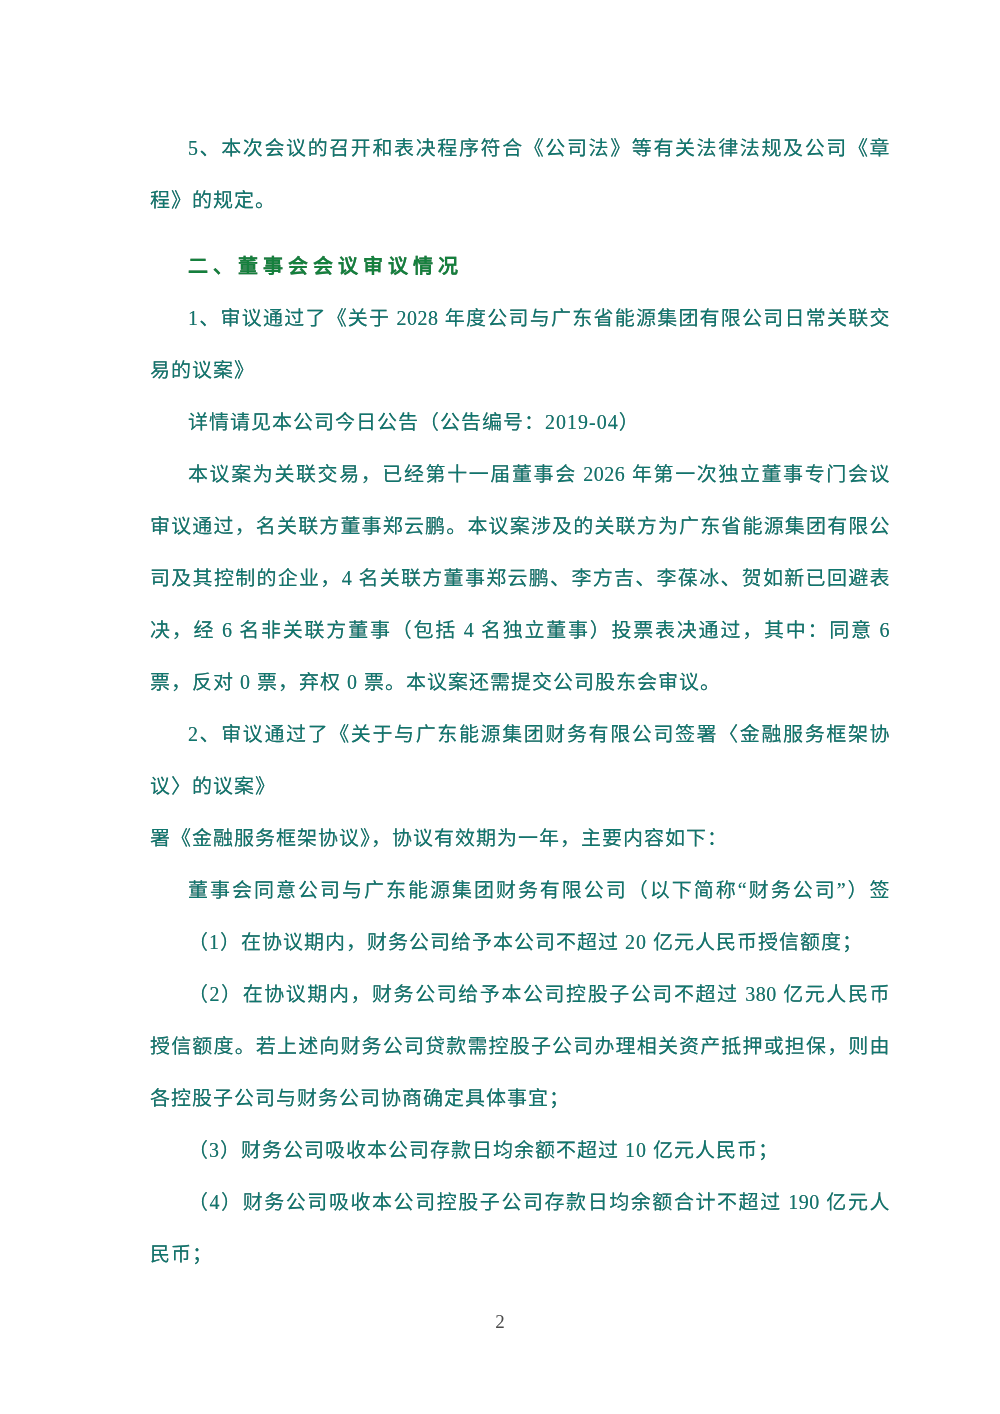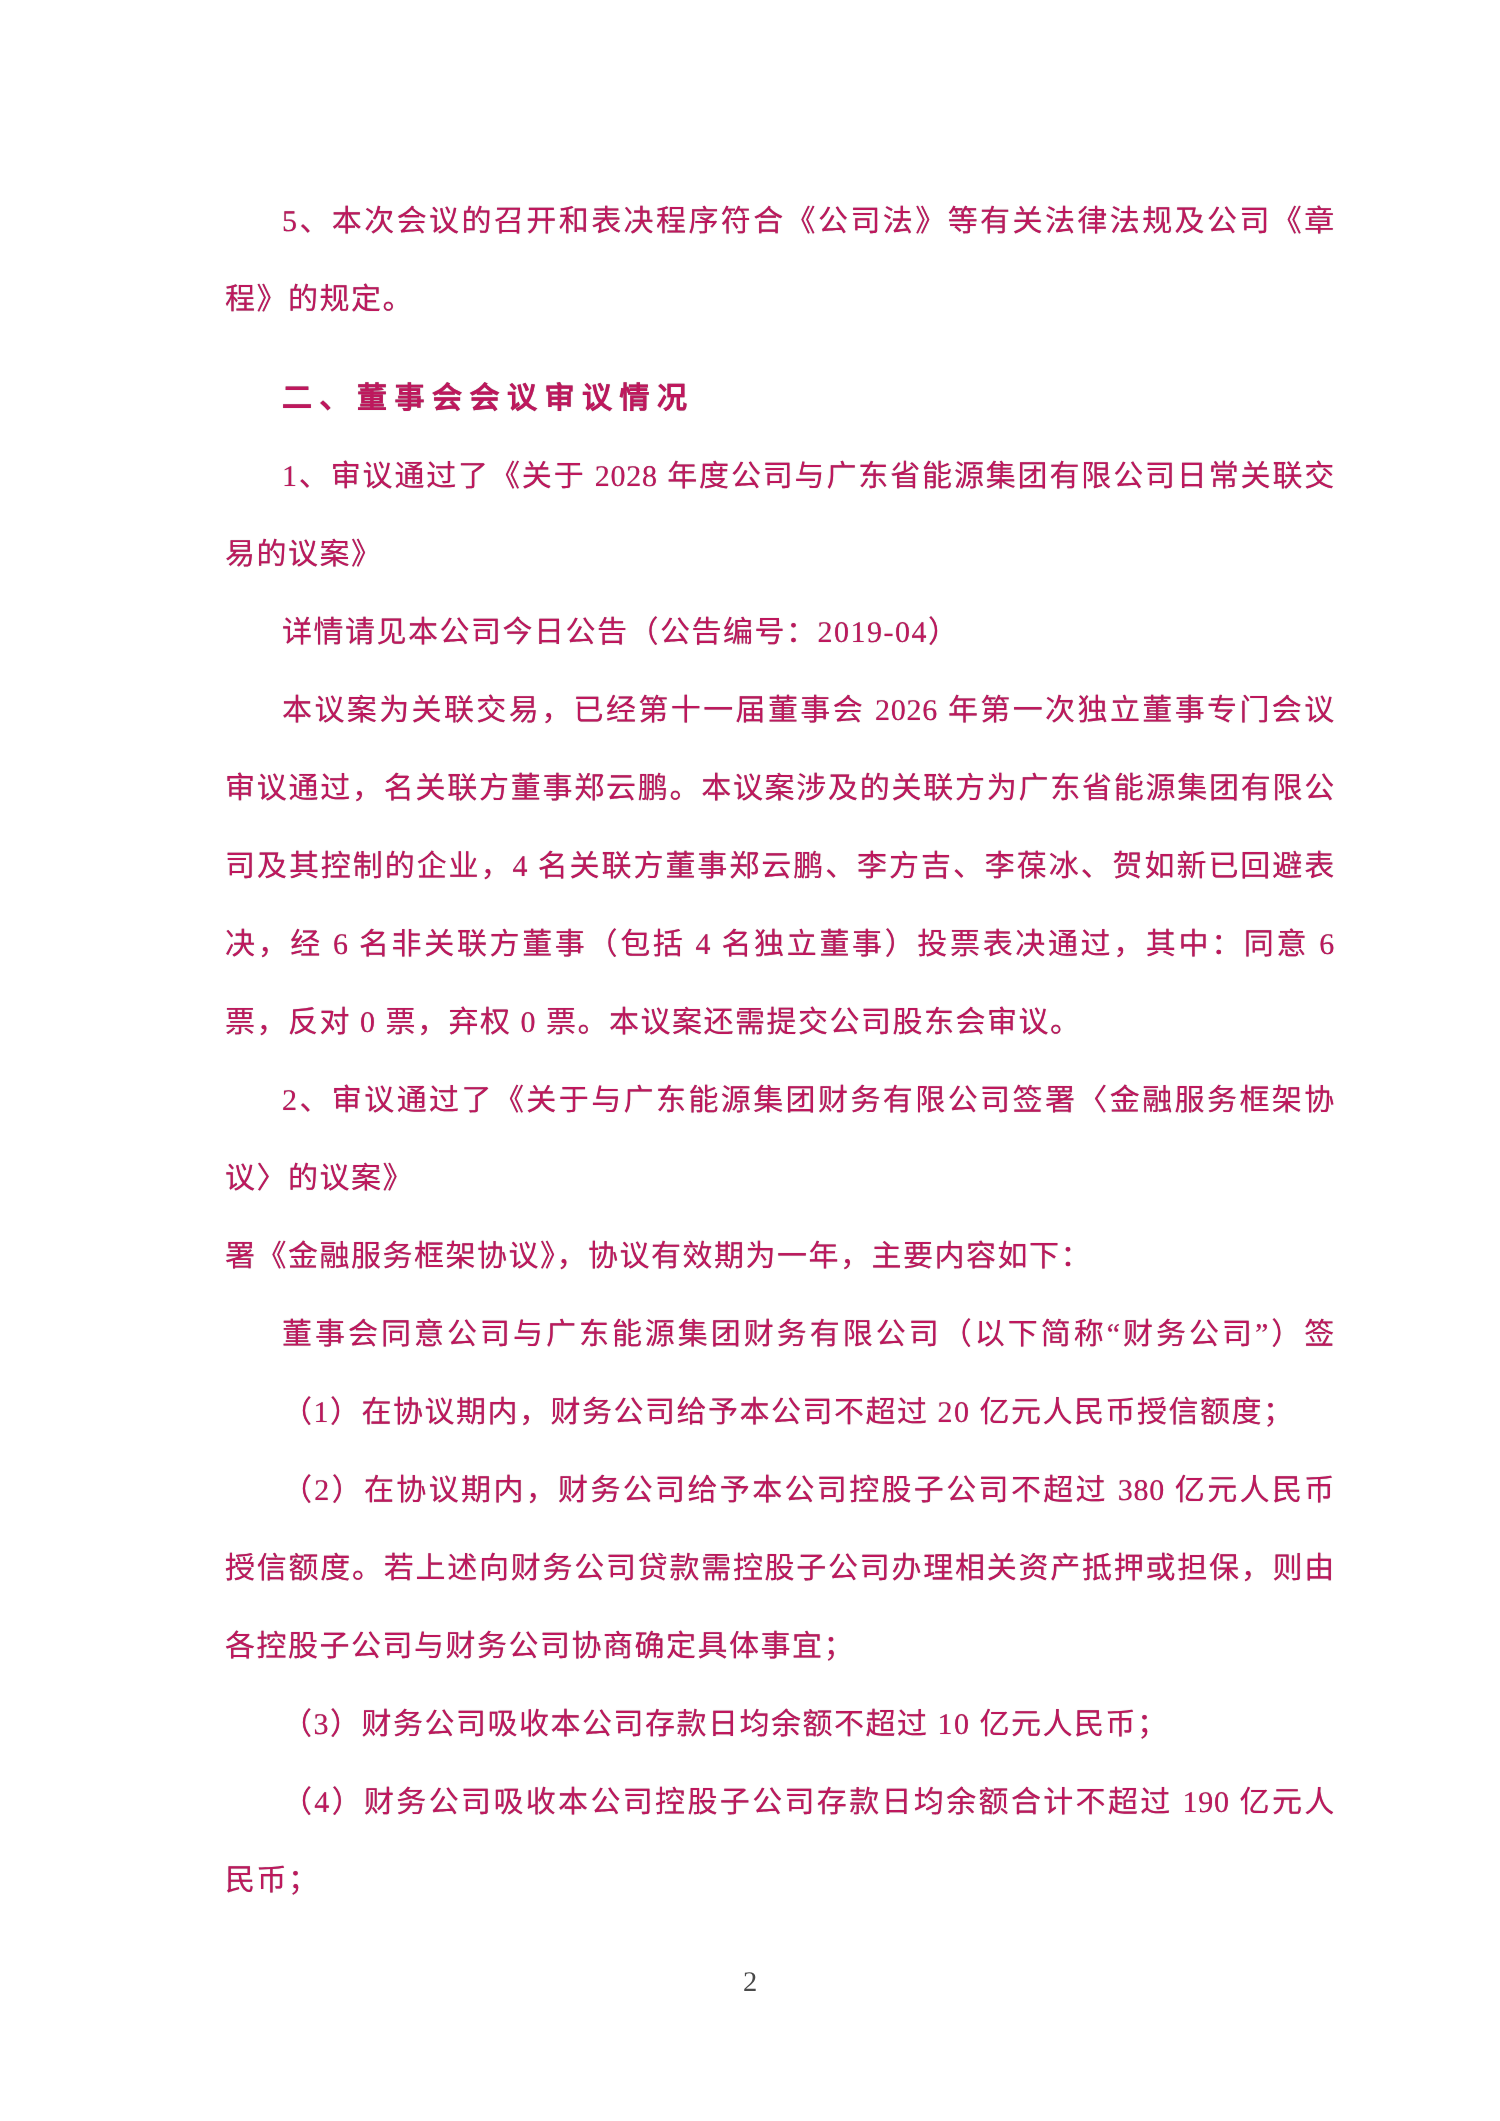--- a/index.html
+++ b/index.html
@@ -19,37 +19,37 @@
   .body-text {
     position: absolute;
     left: 150px;
     top: 122px;
     width: 740px;
   }
   .line {
     height: 52px;
     line-height: 52px;
     font-size: 20px;
-    color: #be185d;
+    color: #0f766e;
     letter-spacing: 1px;
     white-space: nowrap;
     text-shadow: 0 0 0.5px rgba(70,70,70,0.65);
   }
   .line.fill {
     white-space: normal;
     text-align: justify;
     text-align-last: justify;
     letter-spacing: 0.5px;
   }
   .line.indent {
     text-indent: 38px;
   }
   .line.heading {
     font-weight: bold;
-    color: #be185d;
+    color: #15803d;
     letter-spacing: 5px;
     margin-top: 14px;
   }
   .page-number {
     position: absolute;
     top: 1308px;
     left: 0;
     width: 1000px;
     text-align: center;
     font-size: 19px;

